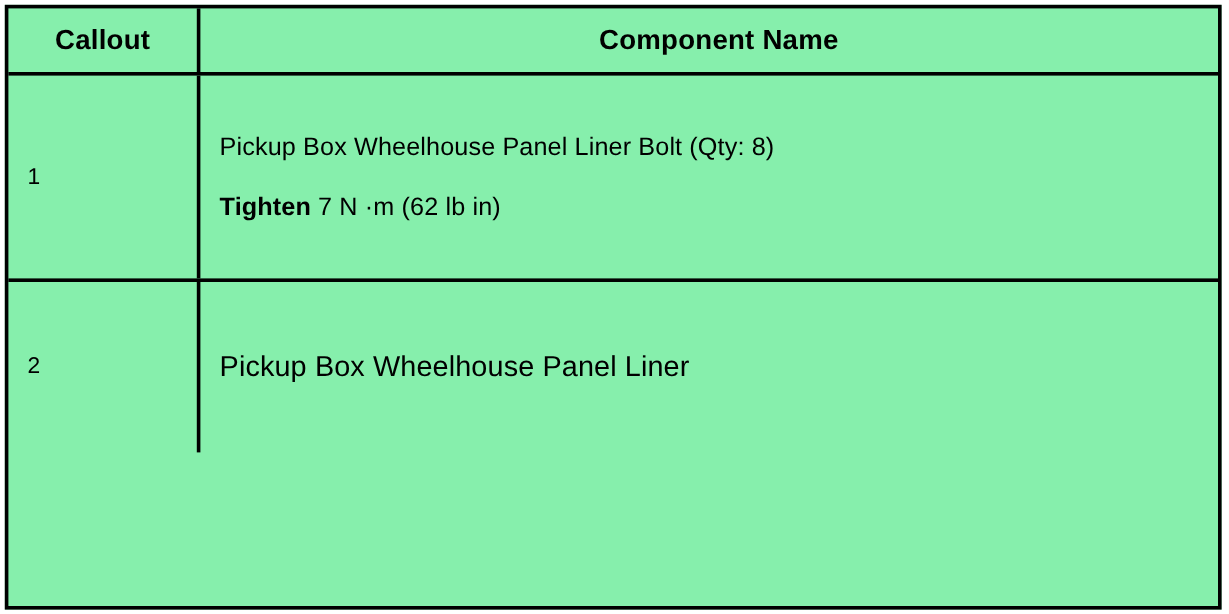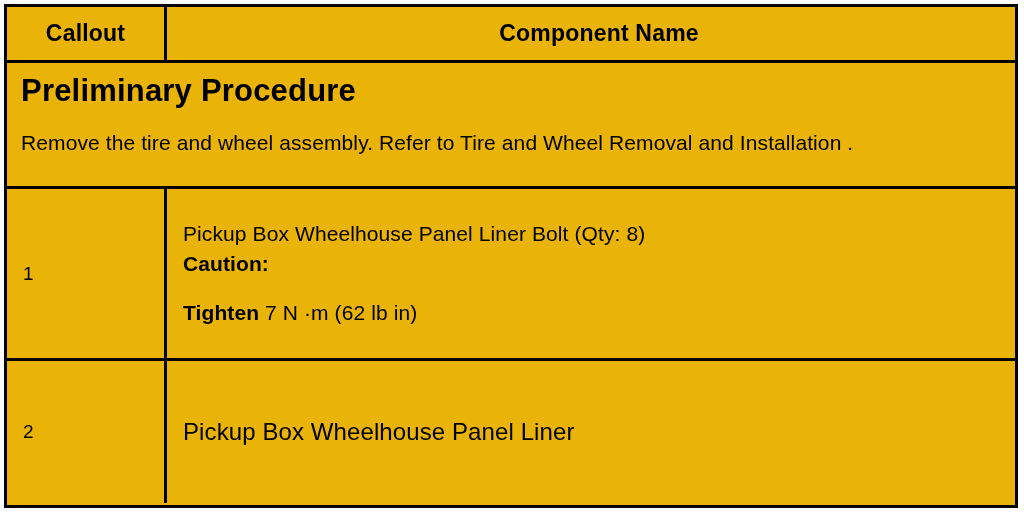--- a/index.html
+++ b/index.html
@@ -15,21 +15,21 @@
     overflow: hidden;
   }
   .doc-table {
     position: absolute;
     left: 4px;
     top: 4px;
     width: 1014px;
     height: 504px;
     box-sizing: border-box;
     border: 3px solid #000000;
-    background: #eab308;
+    background: #86efac;
   }
   .row {
     display: flex;
     box-sizing: border-box;
   }
   .row-header {
     height: 56px;
     border-bottom: 3px solid #000000;
   }
   .row-prelim {
@@ -117,34 +117,27 @@
 
   <div class="row row-header">
     <div class="cell-callout">
       <span class="hdr-text">Callout</span>
     </div>
     <div class="cell-component hdr">
       <span class="hdr-text">Component Name</span>
     </div>
   </div>
 
-  <div class="row row-prelim">
-    <div class="prelim-cell">
-      <div class="prelim-title">Preliminary Procedure</div>
-      <div class="prelim-body">Remove the tire and wheel assembly. Refer to Tire and Wheel Removal and Installation .</div>
-    </div>
-  </div>
 
   <div class="row row-item1">
     <div class="cell-callout num">
       <span class="callout-num">1</span>
     </div>
     <div class="cell-component">
       <div class="line">Pickup Box Wheelhouse Panel Liner Bolt (Qty: 8)</div>
-      <div class="line bold">Caution:</div>
       <div class="spacer"></div>
       <div class="line torque"><b>Tighten</b> <span>7 N ·m (62 lb in)</span></div>
     </div>
   </div>
 
   <div class="row row-item2">
     <div class="cell-callout num">
       <span class="callout-num">2</span>
     </div>
     <div class="cell-component">

